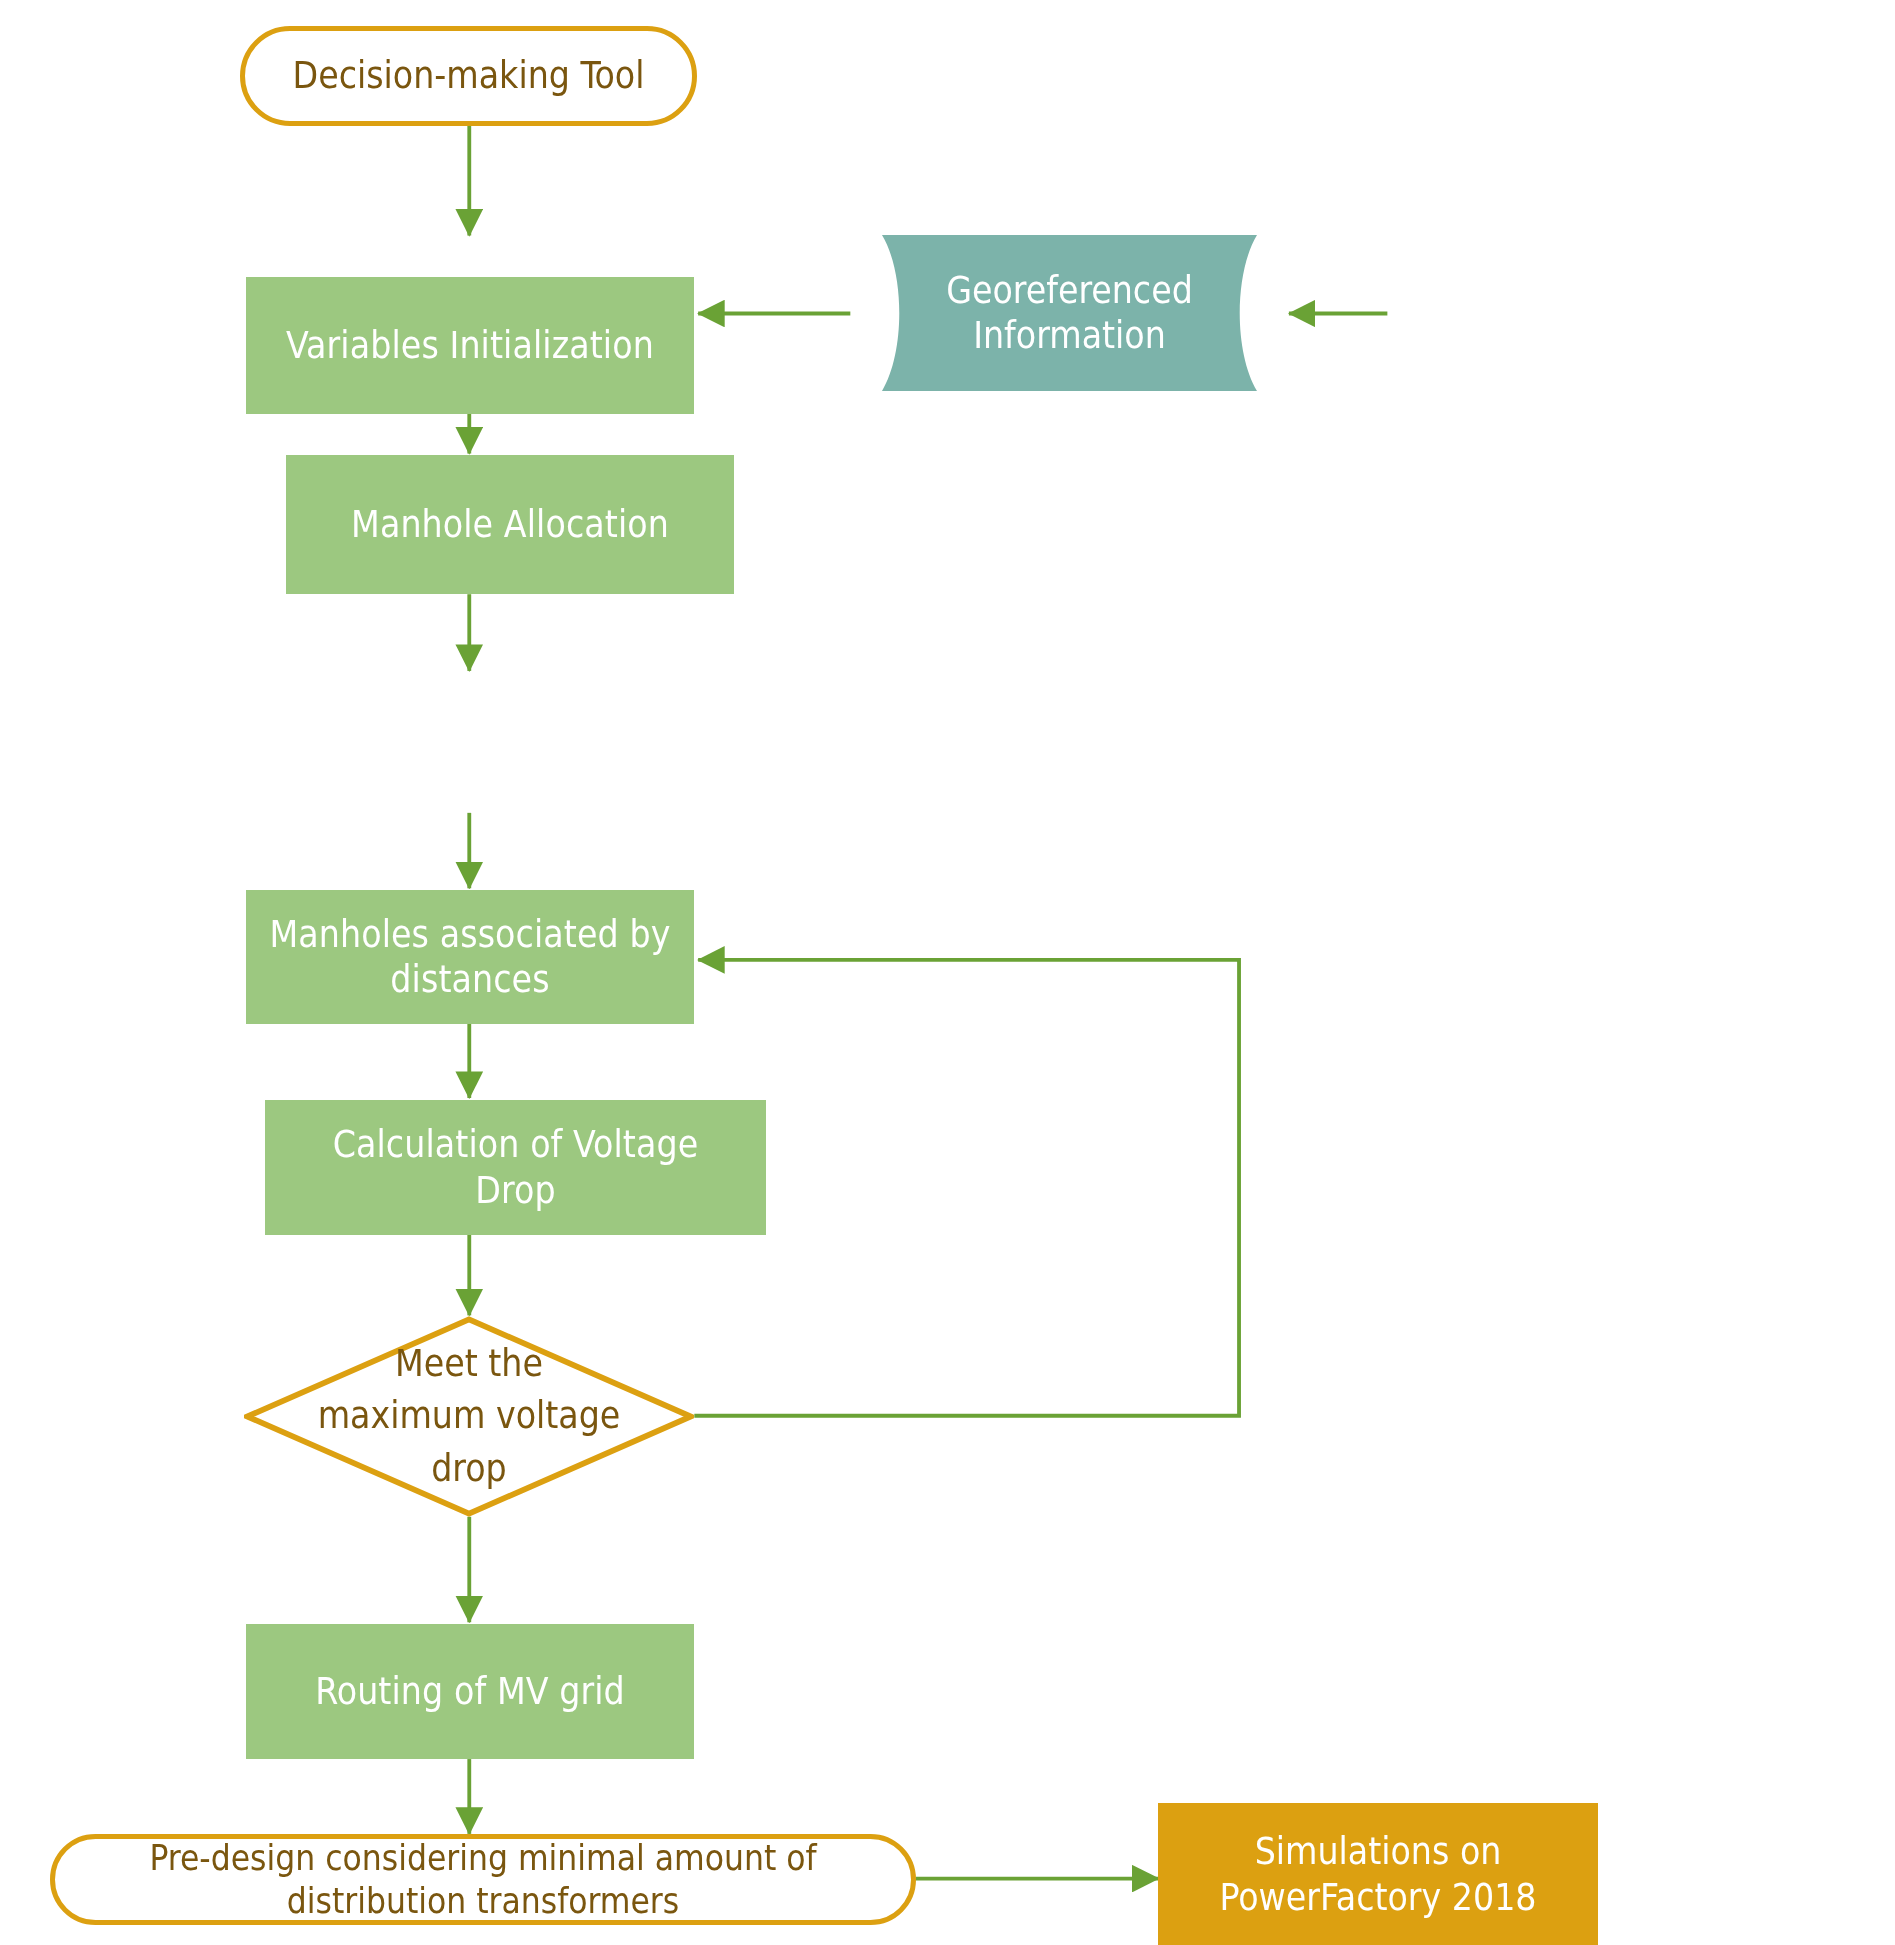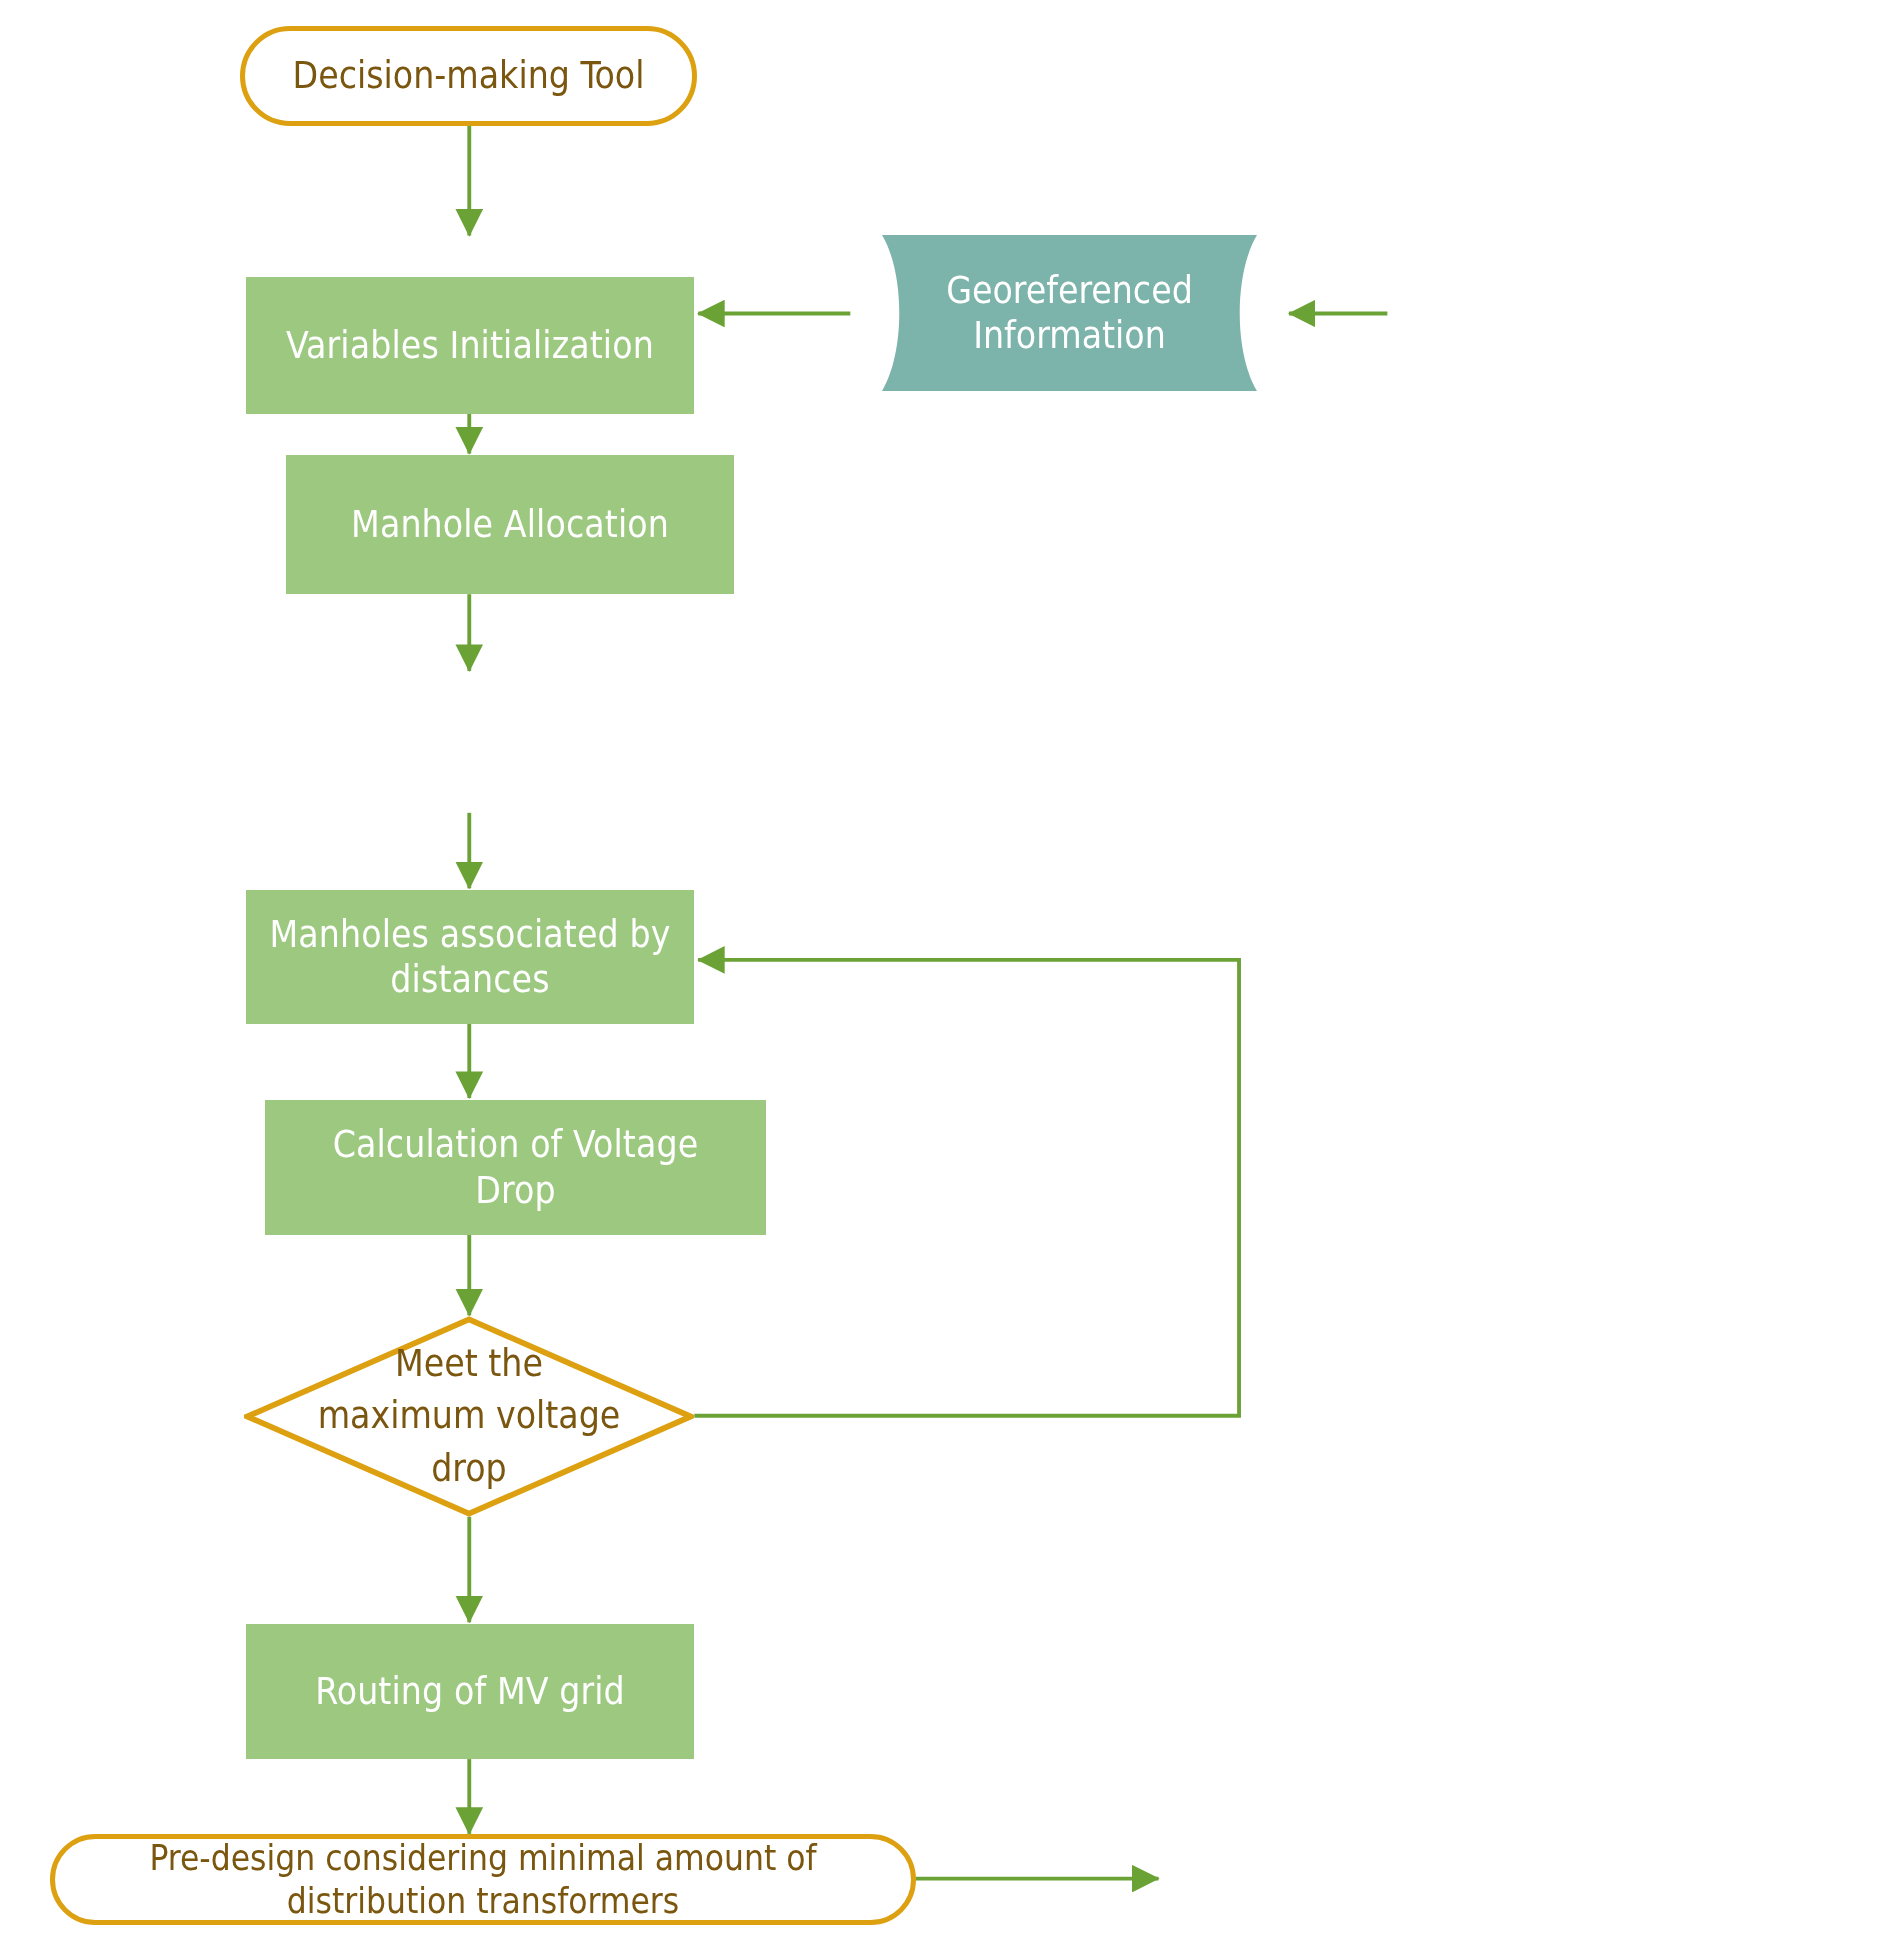--- a/index.html
+++ b/index.html
@@ -120,15 +120,19 @@
 
   <div class="node proc" style="left:246px;top:1624px;width:448px;height:135px;">
     <span>Routing of MV grid</span>
   </div>
 
   <div class="node term" style="left:50px;top:1834px;width:866px;height:91px;font-size:35px;">
     <span>Pre-design considering minimal amount of
 distribution transformers</span>
   </div>
 
+  <div class="node solidbox" style="left:1158px;top:1803px;width:440px;height:143px;">
+    <span>Simulations on
+PowerFactory 2018</span>
+  </div>
 
 </div>
 
 
 </body></html>

